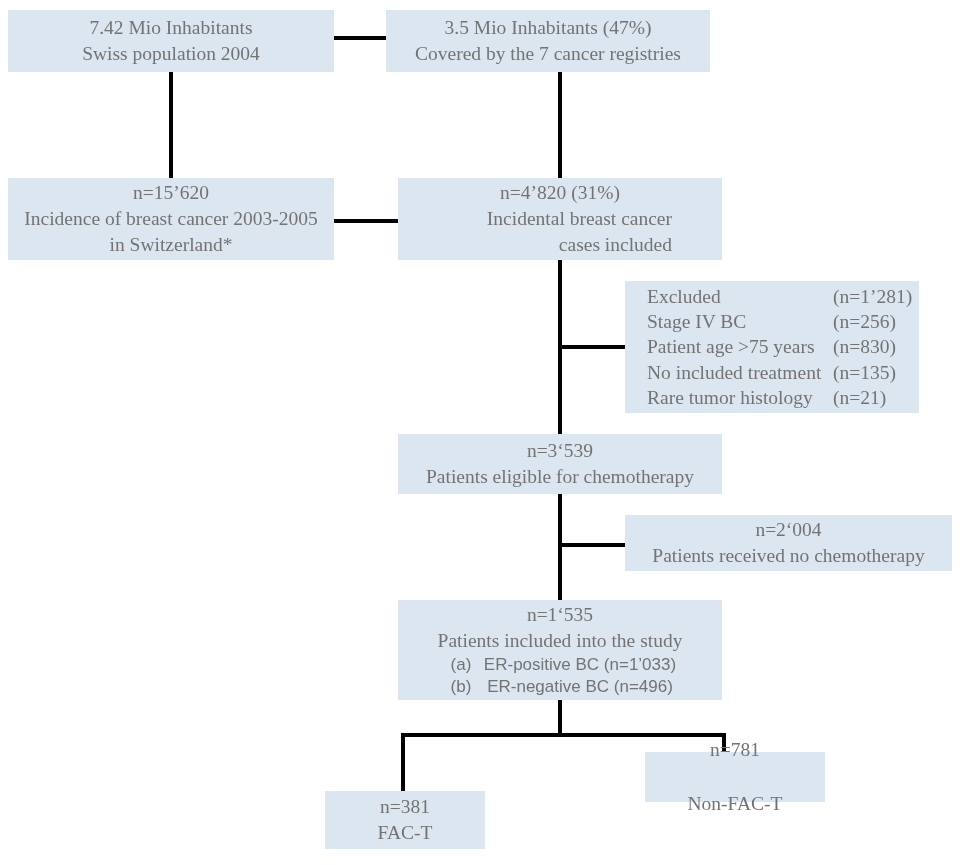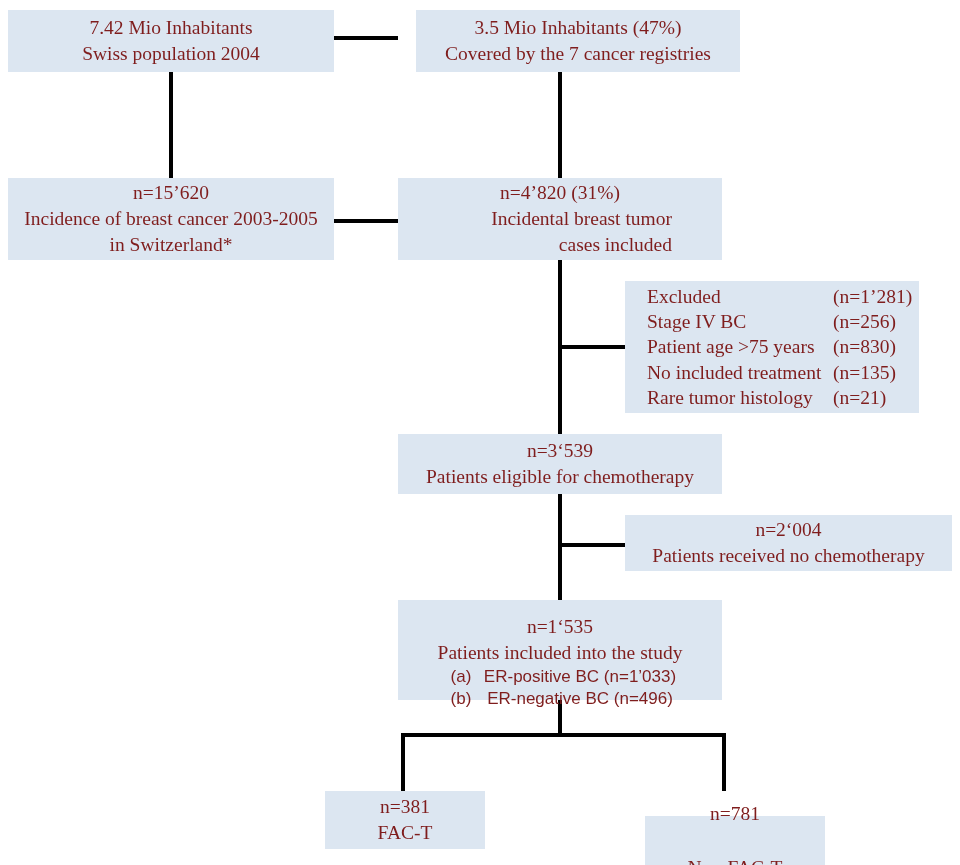--- a/index.html
+++ b/index.html
@@ -20,22 +20,22 @@
     position: absolute;
     background: #dce6f1;
     box-sizing: border-box;
     display: flex;
     flex-direction: column;
     align-items: center;
     justify-content: center;
     text-align: center;
     font-size: 19.5px;
     line-height: 1.33;
-    color: #7f1d1d;
-    padding: 14px 6px;
+    color: #737373;
+    padding: 2px 6px;
   }
   .box .ln { display: block; white-space: nowrap; }
   .box.wrap .ln { white-space: normal; }
 
   
   .conn {
     position: absolute;
     background: #000000;
   }
   .vline { width: 4px; }
@@ -98,33 +98,33 @@
 
   <div class="conn vline" style="left:401px; top:733px; height:58px;"></div>
 
   <div class="conn vline" style="left:722px; top:733px; height:58px;"></div>
 
   <div class="box" style="left:8px; top:10px; width:326px; height:62px;">
     <span class="ln">7.42 Mio Inhabitants</span>
     <span class="ln">Swiss population 2004</span>
   </div>
 
-  <div class="box" style="left:416px; top:10px; width:324px; height:62px;">
+  <div class="box" style="left:386px; top:10px; width:324px; height:62px;">
     <span class="ln">3.5 Mio Inhabitants (47%)</span>
     <span class="ln">Covered by the 7 cancer registries</span>
   </div>
 
   <div class="box wrap" style="left:8px; top:178px; width:326px; height:82px;">
     <span class="ln">n=15’620</span>
     <span class="ln" style="padding:0 10px;">Incidence of breast cancer 2003-2005 in Switzerland*</span>
   </div>
 
   <div class="box wrap" style="left:398px; top:178px; width:324px; height:82px;text-align:right;">
     <span class="ln">n=4’820 (31%)</span>
-    <span class="ln" style="padding:0 44px;">Incidental breast tumor cases included</span>
+    <span class="ln" style="padding:0 44px;">Incidental breast cancer cases included</span>
   </div>
 
   <div class="box listbox" style="left:625px; top:281px; width:294px; height:132px;">
     <div class="listrow">
       <span class="lbl">Excluded</span>
       <span class="cnt">(n=1’281)</span>
     </div>
     <div class="listrow">
       <span class="lbl">Stage IV BC</span>
       <span class="cnt">(n=256)</span>
@@ -164,18 +164,18 @@
       <span class="tag">(b)</span>
       <span class="txt">ER-negative BC (n=496)</span>
     </div>
   </div>
 
   <div class="box" style="left:325px; top:791px; width:160px; height:58px;">
     <span class="ln">n=381</span>
     <span class="ln">FAC-T</span>
   </div>
 
-  <div class="box" style="left:645px; top:816px; width:180px; height:50px;gap:28px;">
+  <div class="box" style="left:645px; top:752px; width:180px; height:50px;gap:28px;">
     <span class="ln">n=781</span>
     <span class="ln">Non-FAC-T</span>
   </div>
 
 </div>
 
 </body></html>

